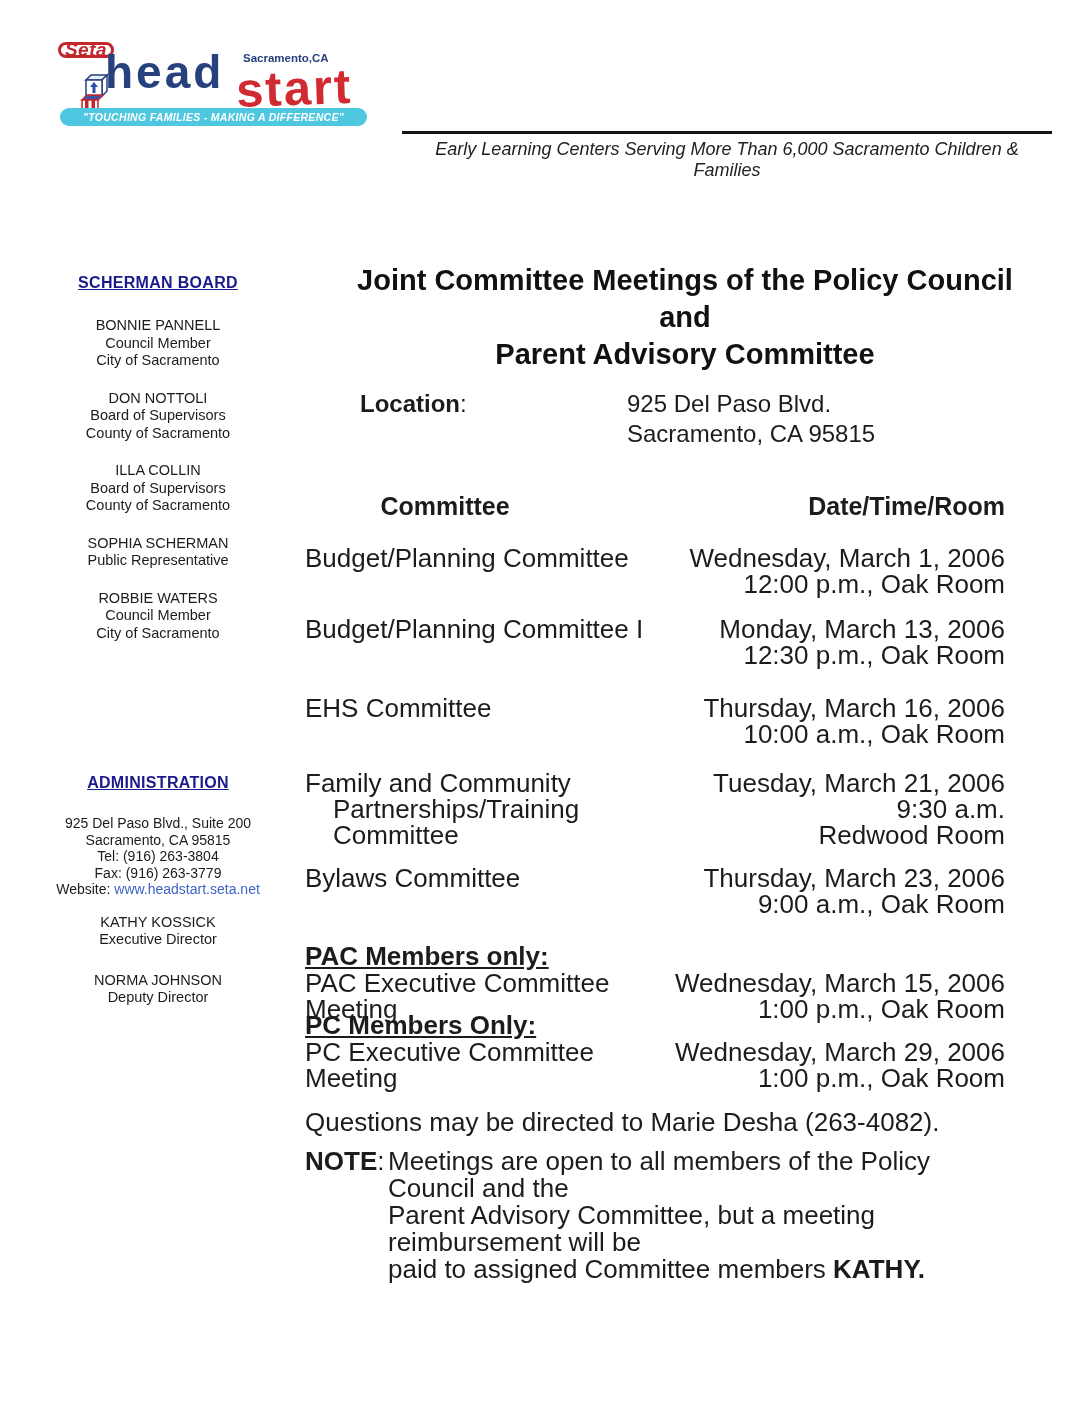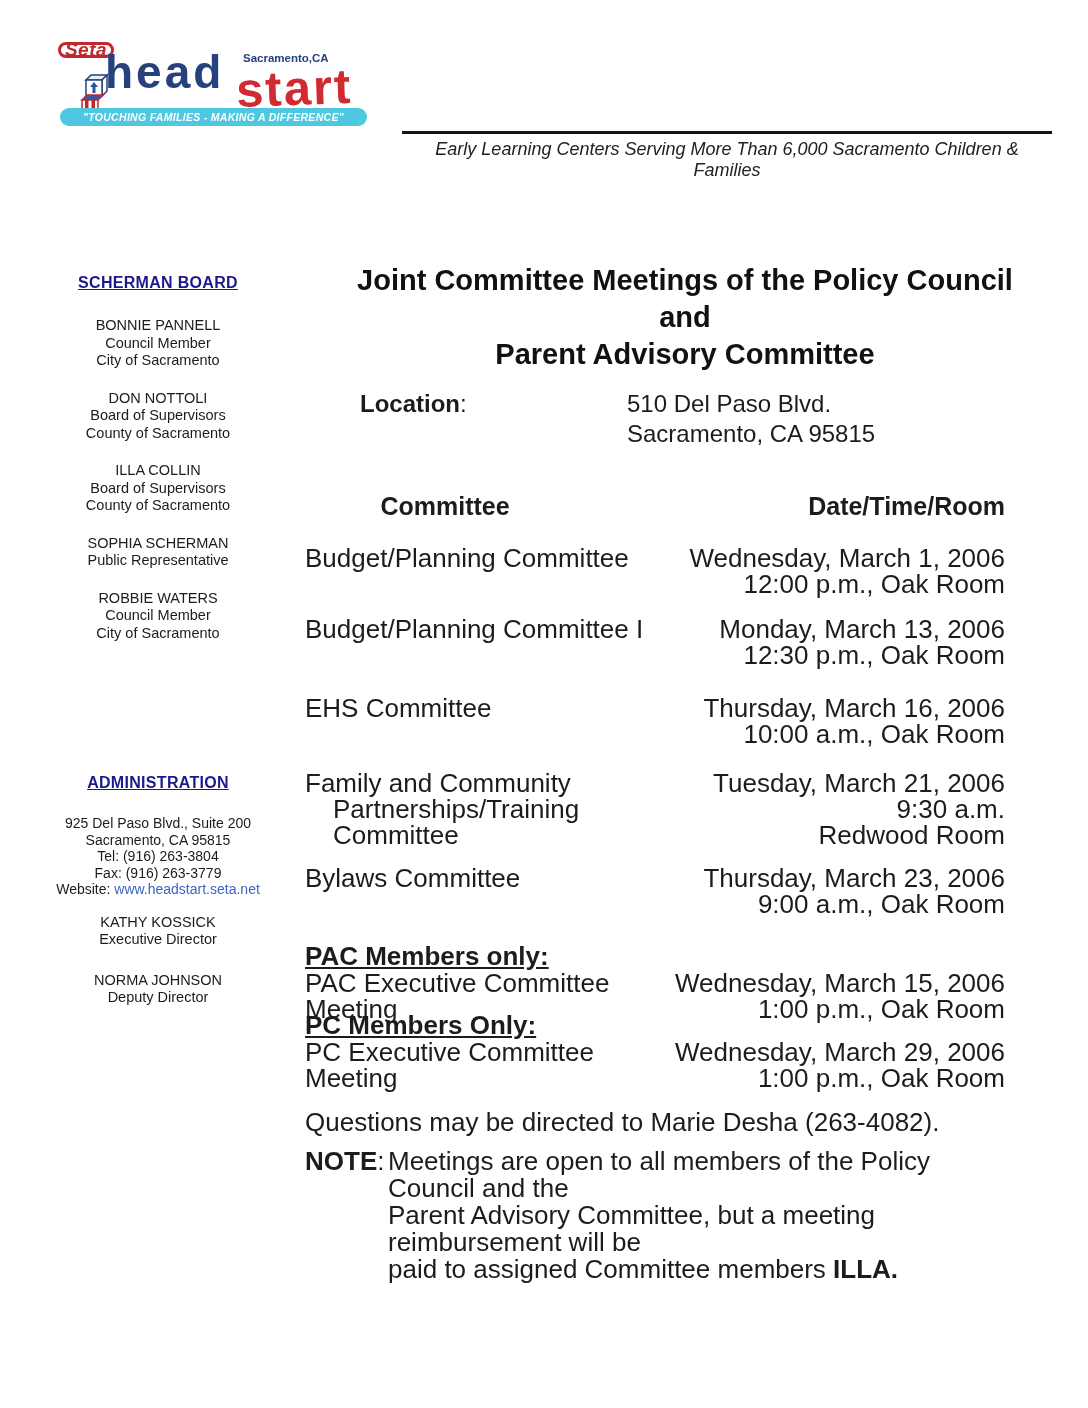--- a/index.html
+++ b/index.html
@@ -166,21 +166,21 @@
 
   <div class="doc-title">
     <div>Joint Committee Meetings of the Policy Council</div>
     <div>and</div>
     <div>Parent Advisory Committee</div>
   </div>
 
   <div class="loc-row">
     <div class="loc-label"><b>Location</b><span>:</span></div>
     <div class="loc-value">
-      <div>510 Del Paso Blvd.</div>
+      <div>925 Del Paso Blvd.</div>
       <div>Sacramento, CA 95815</div>
     </div>
   </div>
 
   <div class="tbl-headers">
     <div class="th-committee">Committee</div>
     <div class="th-datetime">Date/Time/Room</div>
   </div>
 
   <div class="mtable">
@@ -259,18 +259,18 @@
       </div>
     </div>
 
     <div class="questions">Questions may be directed to Marie Desha (263-4082).</div>
 
     <div class="note">
       <div class="note-label"><b>NOTE</b><span>:</span></div>
       <div class="note-text">
         <div>Meetings are open to all members of the Policy Council and the</div>
         <div>Parent Advisory Committee, but a meeting reimbursement will be</div>
-        <div><span>paid to assigned Committee members </span><b>ILLA.</b></div>
+        <div><span>paid to assigned Committee members </span><b>KATHY.</b></div>
       </div>
     </div>
 
   </div>
 </div>
 
 </body></html>

